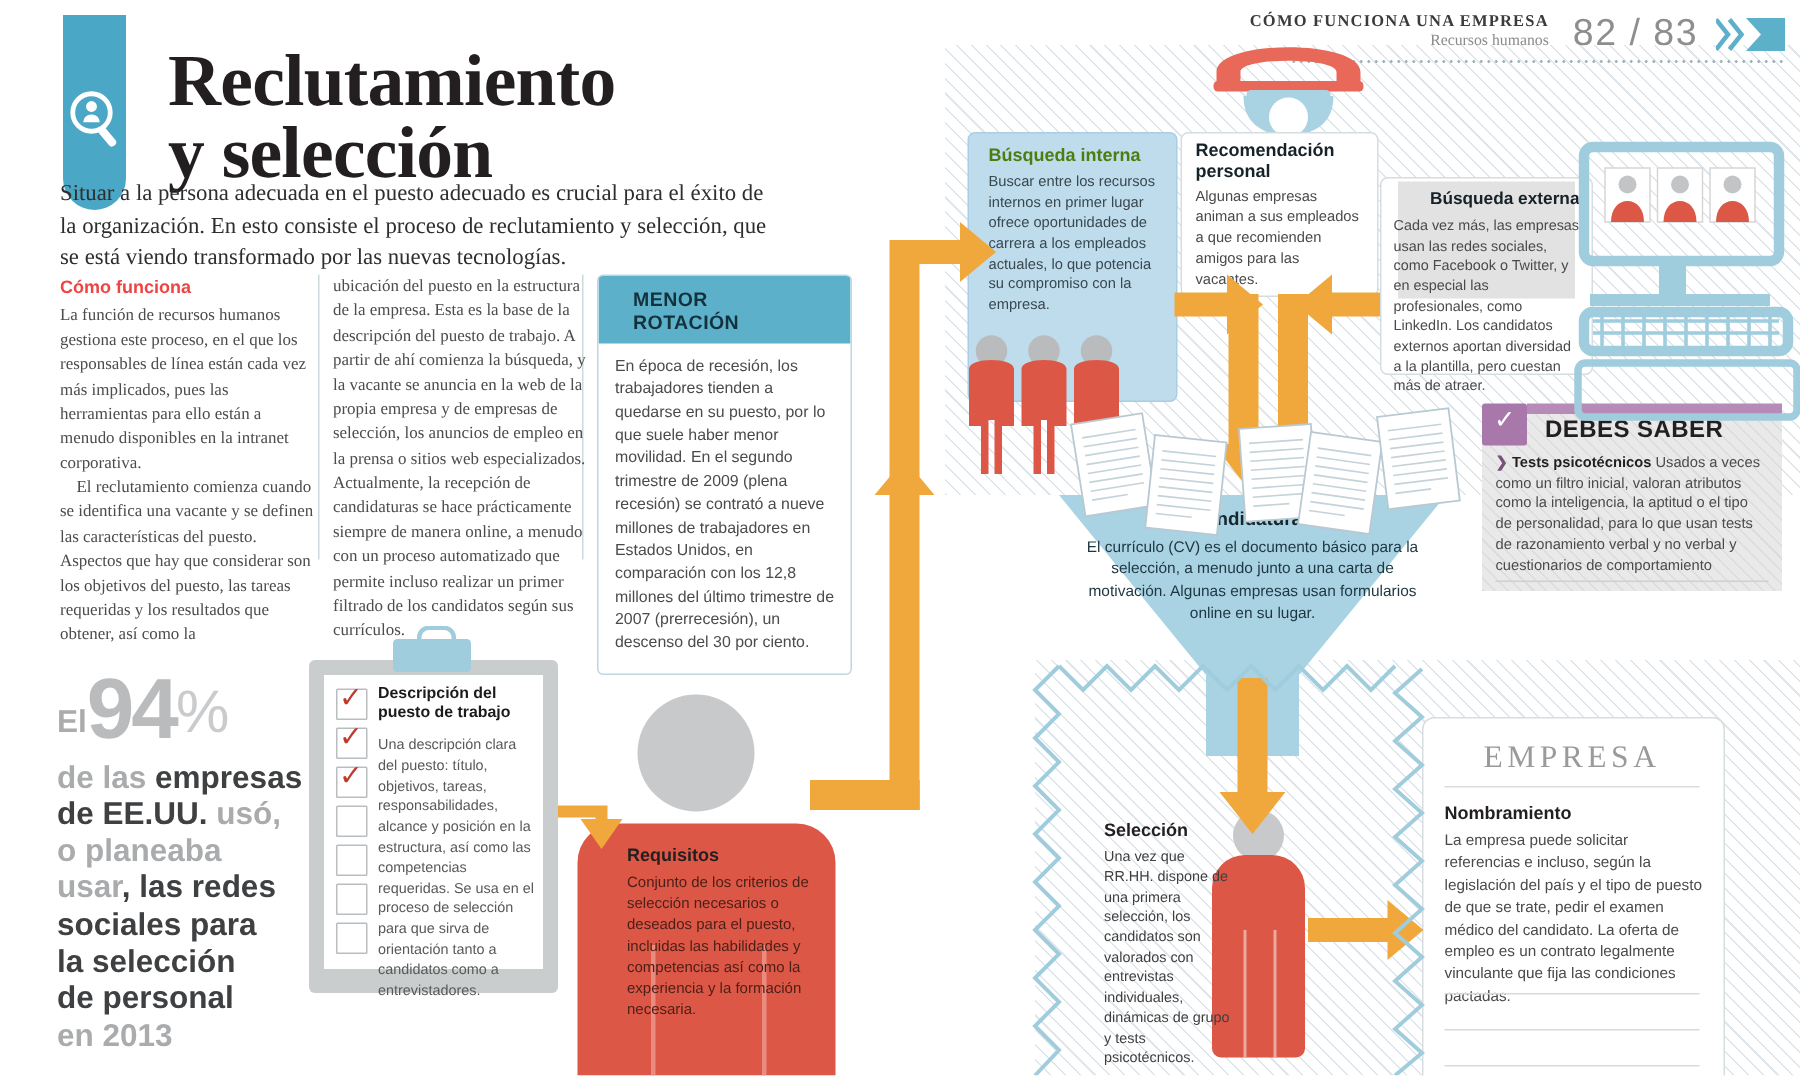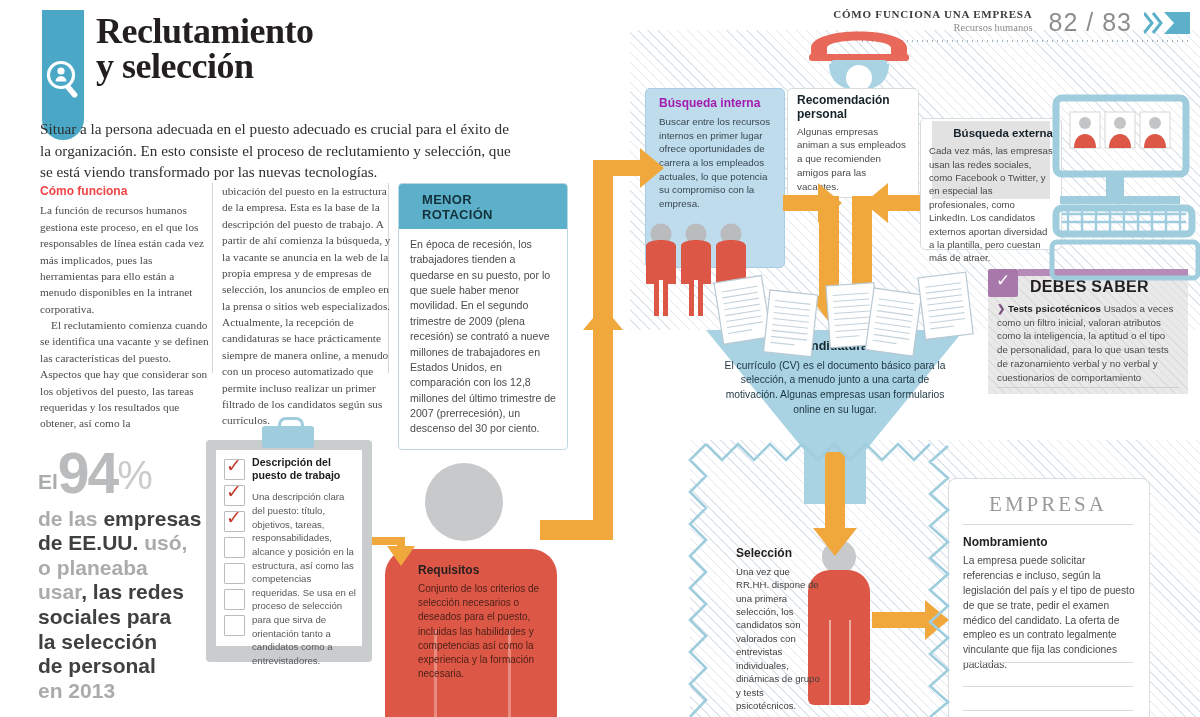--- a/index.html
+++ b/index.html
@@ -30,22 +30,22 @@
     margin-left:16px;letter-spacing:1px;line-height:1;position:relative;top:2px;}
   .hdr-chev{margin-left:12px;position:relative;top:4px;}
   .dotline{position:absolute;left:860px;top:40px;width:330px;height:2px;
     background-image:radial-gradient(circle, #9fb0b8 0.9px, rgba(0,0,0,0) 1px);
     background-size:5px 2px;}
 
   
   .tab-blue{position:absolute;left:42px;top:10px;width:42px;height:130px;
     background:#4aa8c6;border-radius:0 0 21px 21px;}
   .mag{position:absolute;left:46px;top:60px;}
-  h1.title{position:absolute;left:96px;top:14px;margin:0;
-    font-family:"Liberation Serif", serif;font-weight:bold;font-size:36px;
+  h1.title{position:absolute;left:96px;top:14px;margin:16px;
+    font-family:"Liberation Serif", serif;font-weight:bold;font-size:49px;
     line-height:.98;color:#231f20;letter-spacing:-.5px;}
   .lede{position:absolute;left:40px;top:118px;width:475px;
     font-family:"Liberation Serif", serif;font-size:15.2px;line-height:1.42;color:#2e2e2e;}
 
   
   .col{position:absolute;font-family:"Liberation Serif", serif;
     font-size:11.3px;line-height:1.45;color:#4c4c4c;}
   .col h3{margin:0 0 2px 0;font-family:"Liberation Sans", sans-serif;
     font-size:12px;color:#ef4444;font-weight:bold;}
   .col p{margin:0;}
@@ -91,21 +91,21 @@
     background:#dd5746;border-radius:26px 26px 0 0;}
   .req-leg{position:absolute;top:630px;width:3px;height:87px;background:#e98b7e;}
   .req-txt{position:absolute;left:418px;top:562px;width:136px;
     font-size:10px;line-height:1.42;color:#4a1f18;}
   .req-txt b{display:block;font-size:12px;color:#231f20;margin-bottom:3px;}
 
   
   .bi{position:absolute;left:645px;top:88px;width:138px;height:178px;
     background:#bfdced;border:1px solid #a8cde4;border-radius:5px;}
   .bi-txt{position:absolute;left:659px;top:95px;width:113px;font-size:9.8px;line-height:1.4;color:#38484f;}
-  .bi-txt b{display:block;font-size:12px;color:#a21caf;margin-bottom:3px;}
+  .bi-txt b{display:block;font-size:12px;color:#4d7c0f;margin-bottom:3px;}
 
   .card{position:absolute;background:#fff;border:1px solid #d6dde1;border-radius:5px;}
   .rp{left:787px;top:88px;width:130px;height:108px;}
   .rp-txt{position:absolute;left:797px;top:93px;width:112px;font-size:9.8px;line-height:1.4;color:#4a4a4a;}
   .rp-txt b{display:block;font-size:12px;color:#16222a;line-height:1.2;margin-bottom:3px;}
   .be{left:920px;top:118px;width:140px;height:130px;}
   .be-txt{position:absolute;left:929px;top:125px;width:124px;font-size:9.6px;line-height:1.4;color:#4a4a4a;}
   .be-txt b{display:block;font-size:11.5px;color:#16222a;margin-bottom:3px;text-align:right;}
   .be-shade{position:absolute;left:932px;top:121px;width:118px;height:78px;background:#e2e2e2;}
 

